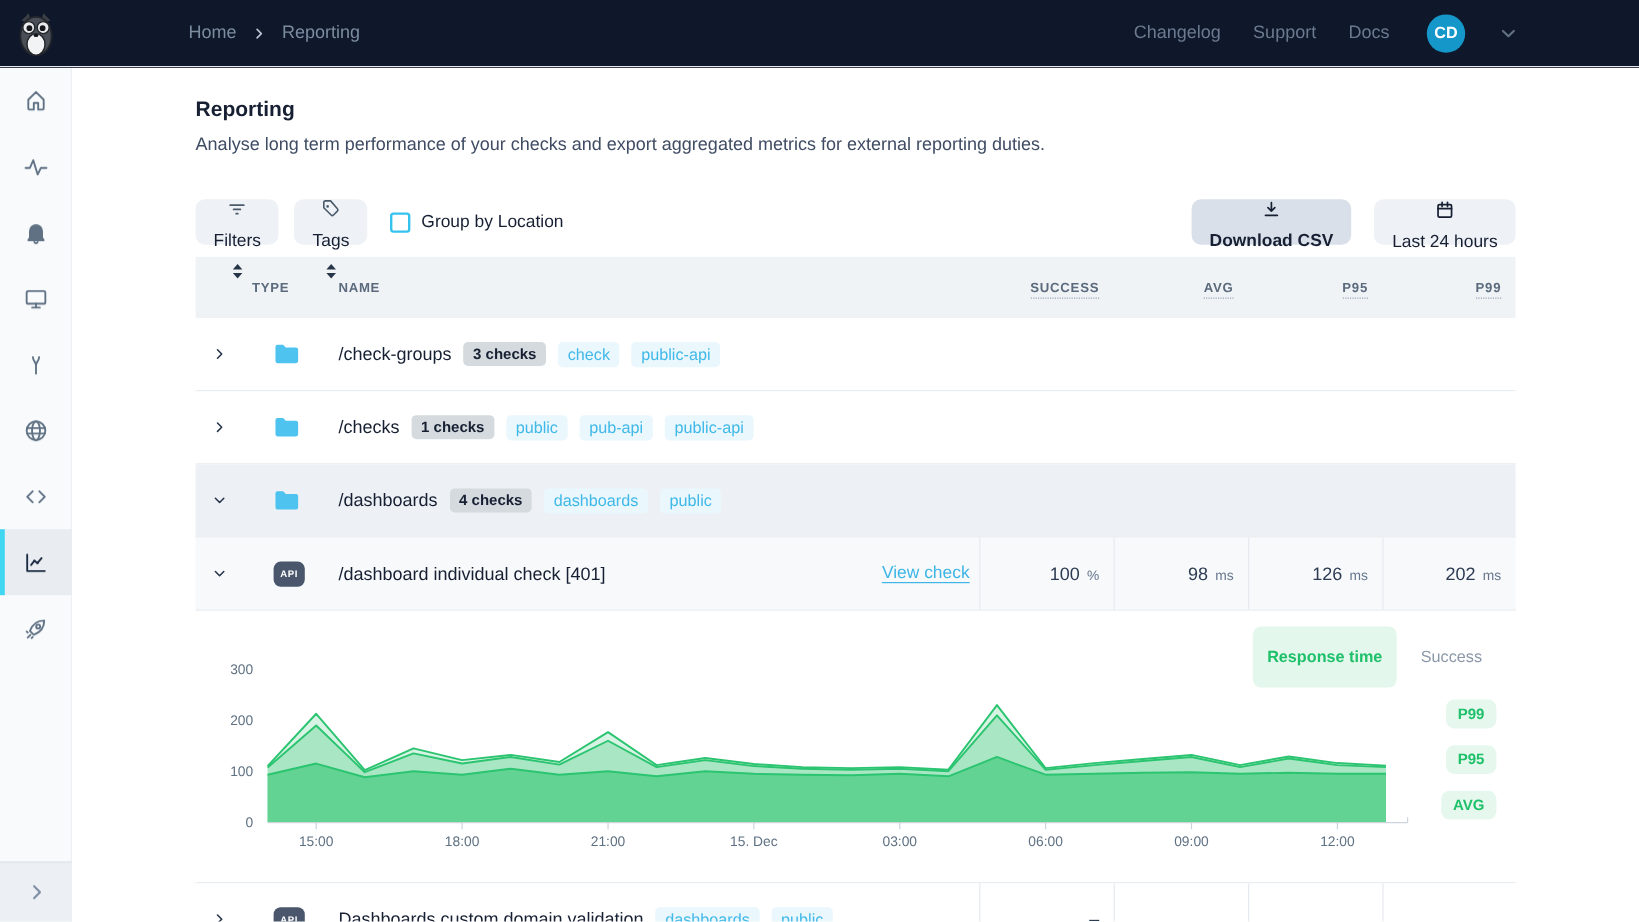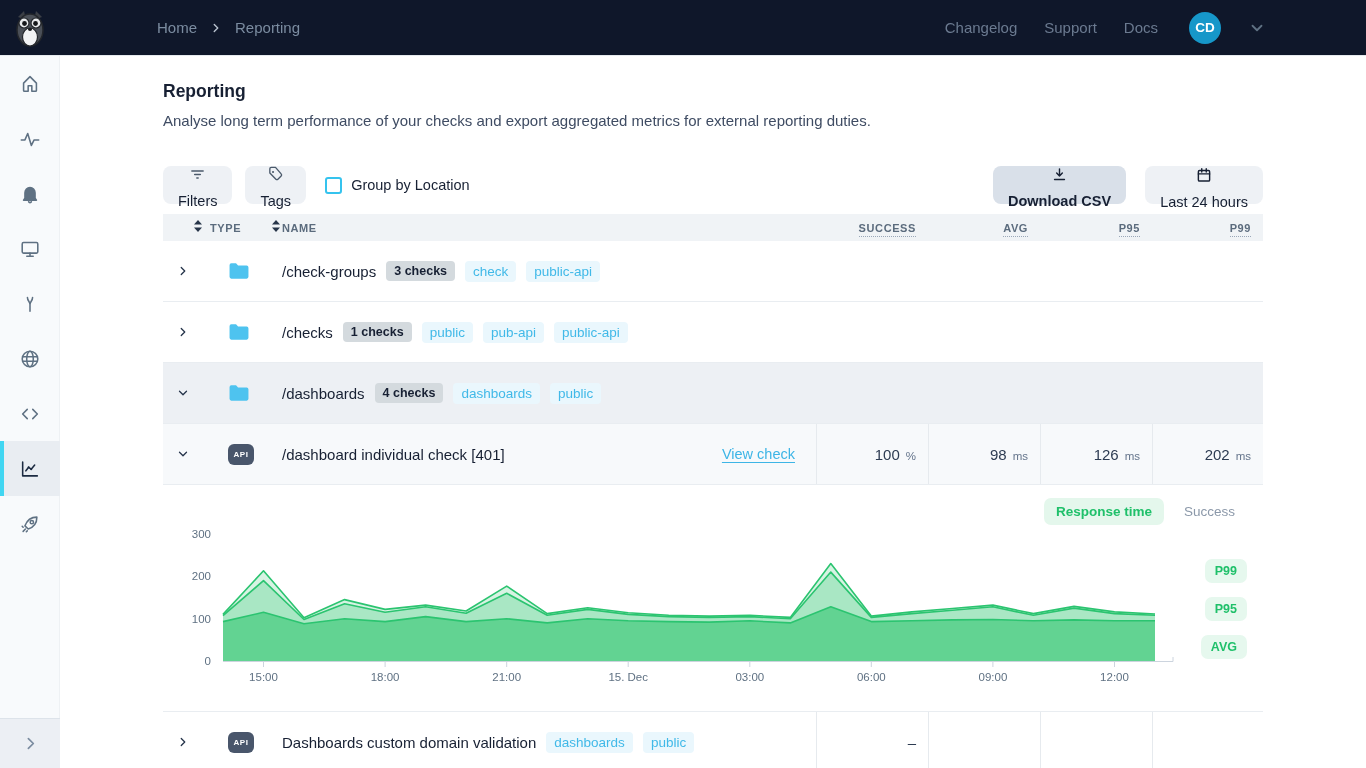--- a/index.html
+++ b/index.html
@@ -44,21 +44,21 @@
   .btn svg { flex:none; }
   .checkbox-row { display:flex; align-items:center; gap:9px; margin-left:6px; cursor:pointer; }
   .checkbox { width:17px; height:17px; border:2px solid #35c3ee; border-radius:3px; background:#fff; }
   .checkbox-row label { font-size:14.5px; cursor:pointer; }
   .btn.download { margin-left:auto; background:#d9e0e9; font-weight:700; }
   .btn.daterange { margin-left:6px; }
 
   
   .report-table { width:1100px; }
   .grid-cols { display:grid; grid-template-columns:46px 64px 1fr 112px 112px 112px 111px; }
-  .thead { background:#f0f3f6; height:27px; align-items:center; font-size:11px; font-weight:700;
+  .thead { background:#f0f3f6; height:51px; align-items:center; font-size:11px; font-weight:700;
     letter-spacing:.6px; color:#5b6b7d; }
   .th-type { grid-column:1/3; padding-left:47px; }
   .th-name { padding-left:9px; }
   .th-stat { text-align:right; padding-right:12px; }
   .th-stat span { border-bottom:1px dotted #9aa7b8; padding-bottom:2px; cursor:pointer; }
 
   .row { height:61px; align-items:center; border-bottom:1px solid #e9edf1; cursor:pointer; }
   .row.shade { background:#edf0f4; }
   .row.tint  { background:#f7f9fb; }
   .cell-expander { padding-left:13px; display:flex; align-items:center; color:#25344a; }
@@ -66,32 +66,32 @@
   .cell-expander.open svg { transform:rotate(90deg); }
   .cell-type { display:flex; align-items:center; padding-left:19px; }
   .api-badge { background:#49566b; color:#fff; font-size:8px; font-weight:700; letter-spacing:.5px;
     border-radius:6px; width:26px; height:21px; display:flex; align-items:center; justify-content:center; }
   .cell-name { display:flex; align-items:center; gap:10px; padding-left:9px; font-size:15px;
     color:#172033; overflow:hidden; height:100%;text-align:center; }
   .count-badge { background:#d4dade; color:#172033; font-size:12.5px; font-weight:700;
     padding:3px 8px; border-radius:4px; white-space:nowrap; }
   .tag { background:#eaf7fd; color:#41b9e8; font-size:13.5px; padding:3px 8px; border-radius:4px;
     white-space:nowrap; cursor:pointer; }
-  .view-link { margin-left:auto; margin-right:21px; color:#3db5e6; font-size:14.5px;
+  .view-link { margin-left:auto; margin-right:8px; color:#3db5e6; font-size:14.5px;
     text-decoration:underline; text-underline-offset:3px; white-space:nowrap; cursor:pointer; }
   .cell-stat { border-left:1px solid #e6eaee; height:100%; display:flex; align-items:center;
     justify-content:flex-end; gap:6px; padding-right:12px; font-size:15px; color:#2d3c52; }
   .cell-stat .unit { font-size:11.5px; color:#64748b; padding-top:3px; }
   .cell-empty-span { grid-column:4/8; height:100%; }
 
   
   .chart-wrap { position:relative; height:227px; border-bottom:1px solid #e9edf1; background:#fff; }
   .chart-tabs { position:absolute; top:13px; right:28px; display:flex; gap:20px; align-items:center; }
   .tab-active { background:#e4f7ec; color:#1fc06a; font-weight:700; font-size:13.5px;
-    padding:6px 12px; border-radius:7px; cursor:pointer; }
+    padding:18px 12px; border-radius:7px; cursor:pointer; }
   .tab-inactive { color:#8b98a9; font-size:13.5px; cursor:pointer; }
   .chart-svg-holder { position:absolute; top:40px; left:0; }
   .legend { position:absolute; top:74px; right:16px; display:flex; flex-direction:column;
     gap:14px; align-items:flex-end; }
   .legend-pill { background:#e6f8ee; color:#1fc06a; font-weight:700; font-size:12.5px;
     padding:5px 10px; border-radius:7px; cursor:pointer; }
 </style>
 </head>
 <body>
 

